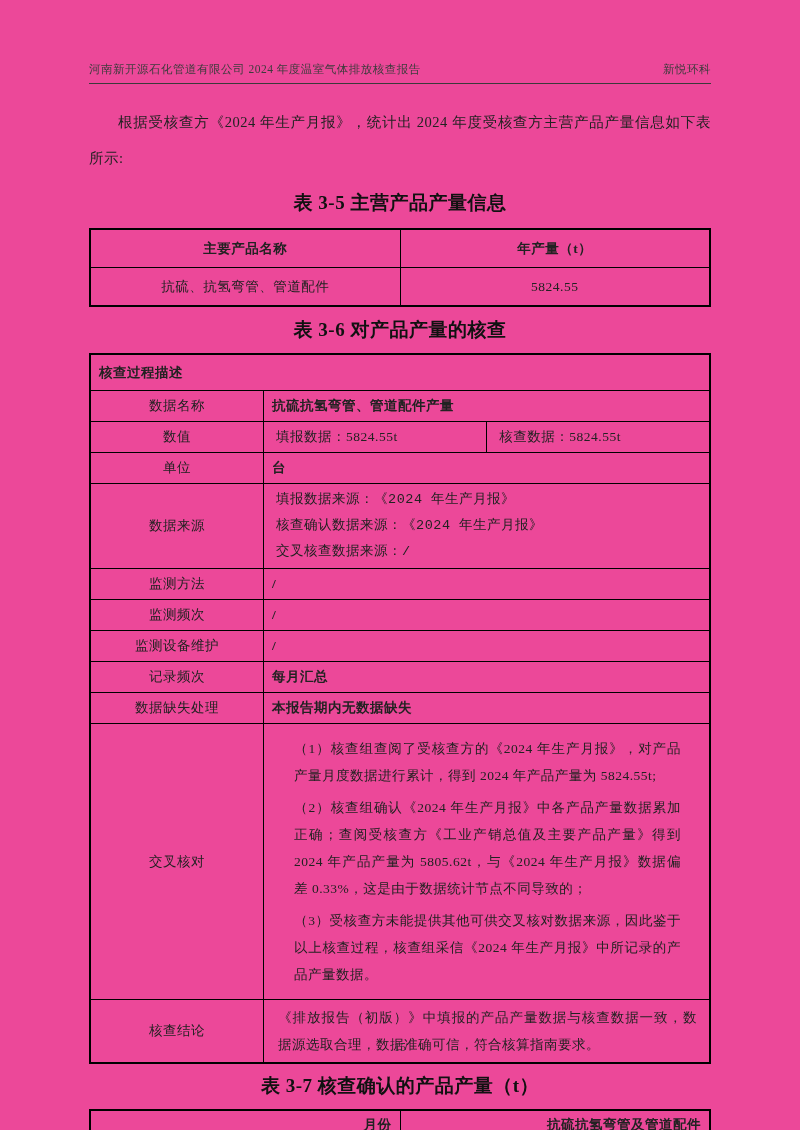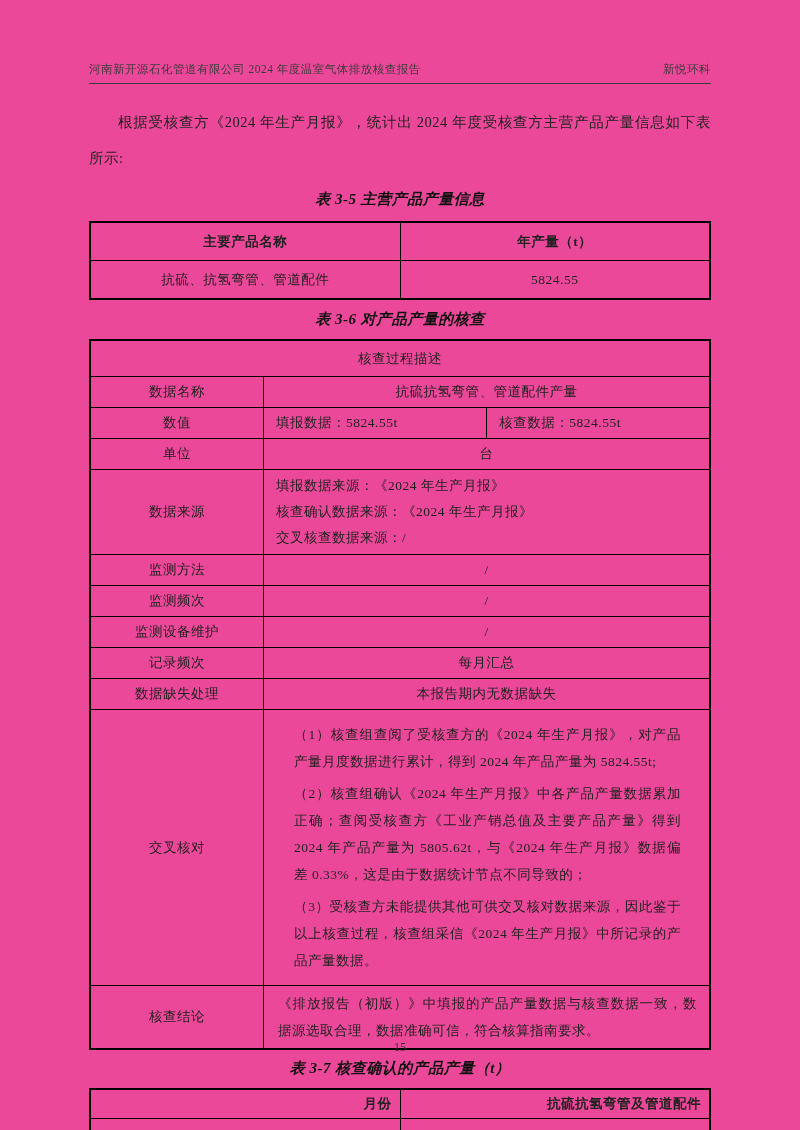--- a/index.html
+++ b/index.html
@@ -22,44 +22,44 @@
   }
   
   .intro{
     margin:20px 0 0 0;
     font-size:14.5px;line-height:36px;
     text-indent:2em;text-align:justify;color:#222;
     letter-spacing:0.5px;
   }
   
   .caption{
-    text-align:center;font-weight:bold;font-size:15px;
-    letter-spacing:0.5px;color:#111;font-style:italic;
+    text-align:center;font-weight:bold;font-size:19px;
+    letter-spacing:0.5px;color:#111;
   }
   .cap-1{margin:14px 0 12px 0;}
   .cap-2{margin:10px 0 10px 0;}
   .cap-3{margin:9px 0 10px 0;}
   
   table{border-collapse:collapse;width:622px;table-layout:fixed;}
   table{border:2px solid #000;}
   td{border:1px solid #000;font-size:13.5px;color:#222;padding:2px 8px;letter-spacing:0.5px;}
   .t35 td{height:33px;text-align:center;}
   .t35 .hdr{font-weight:bold;font-size:13.5px;}
   
   .t36 col.c1{width:28%;}
   .t36 col.c2{width:36%;}
   .t36 col.c3{width:36%;}
   .t36 td{vertical-align:middle;}
   .t36 .lbl{text-align:center;}
-  .t36 .ctr{text-align:center;}
+  .t36 .ctr{text-align:left;font-weight:bold;}
   .t36 .lft{text-align:left;padding-left:12px;}
   .t36 .h34{height:31px;}
   .t36 .h28{height:26px;}
   .t36 .src div{line-height:26px;}
-  .t36 .src{padding:3px 12px;}
+  .t36 .src{padding:3px 12px;font-family:Liberation Mono, monospace;}
   .t36 .multi{padding:6px 12px 6px 14px;text-align:justify;}
   .t36 .multi p{margin:5px 16px;line-height:27px;text-indent:0;}
   .t36 .concl{padding:4px 12px 4px 14px;text-align:justify;line-height:27px;height:50px;}
   
   .t37 td{text-align:right;}
   .t37 .hdr{font-weight:bold;height:24px;}
   .t37 .datarow td{height:44px;vertical-align:middle;padding-bottom:12px;}
   
   .page-number{
     position:absolute;left:0;right:0;top:1040px;

